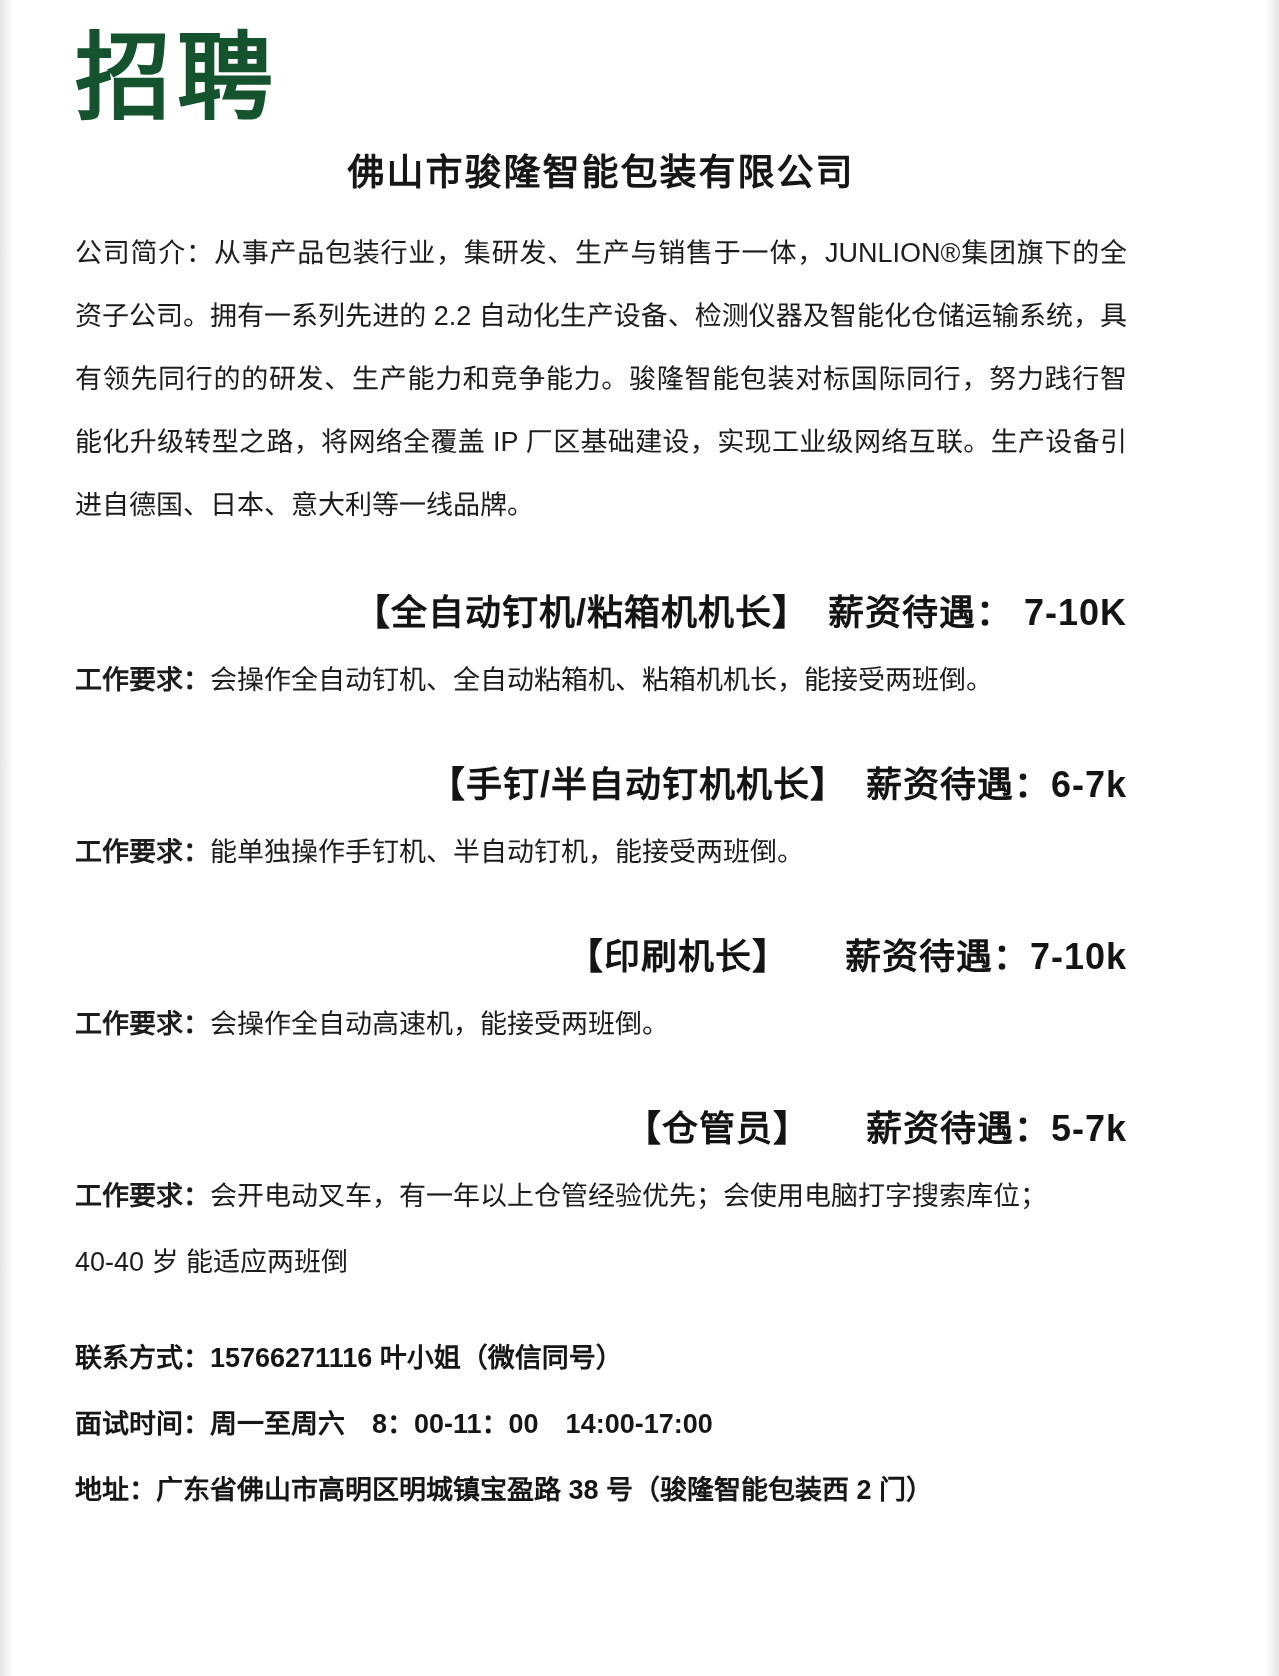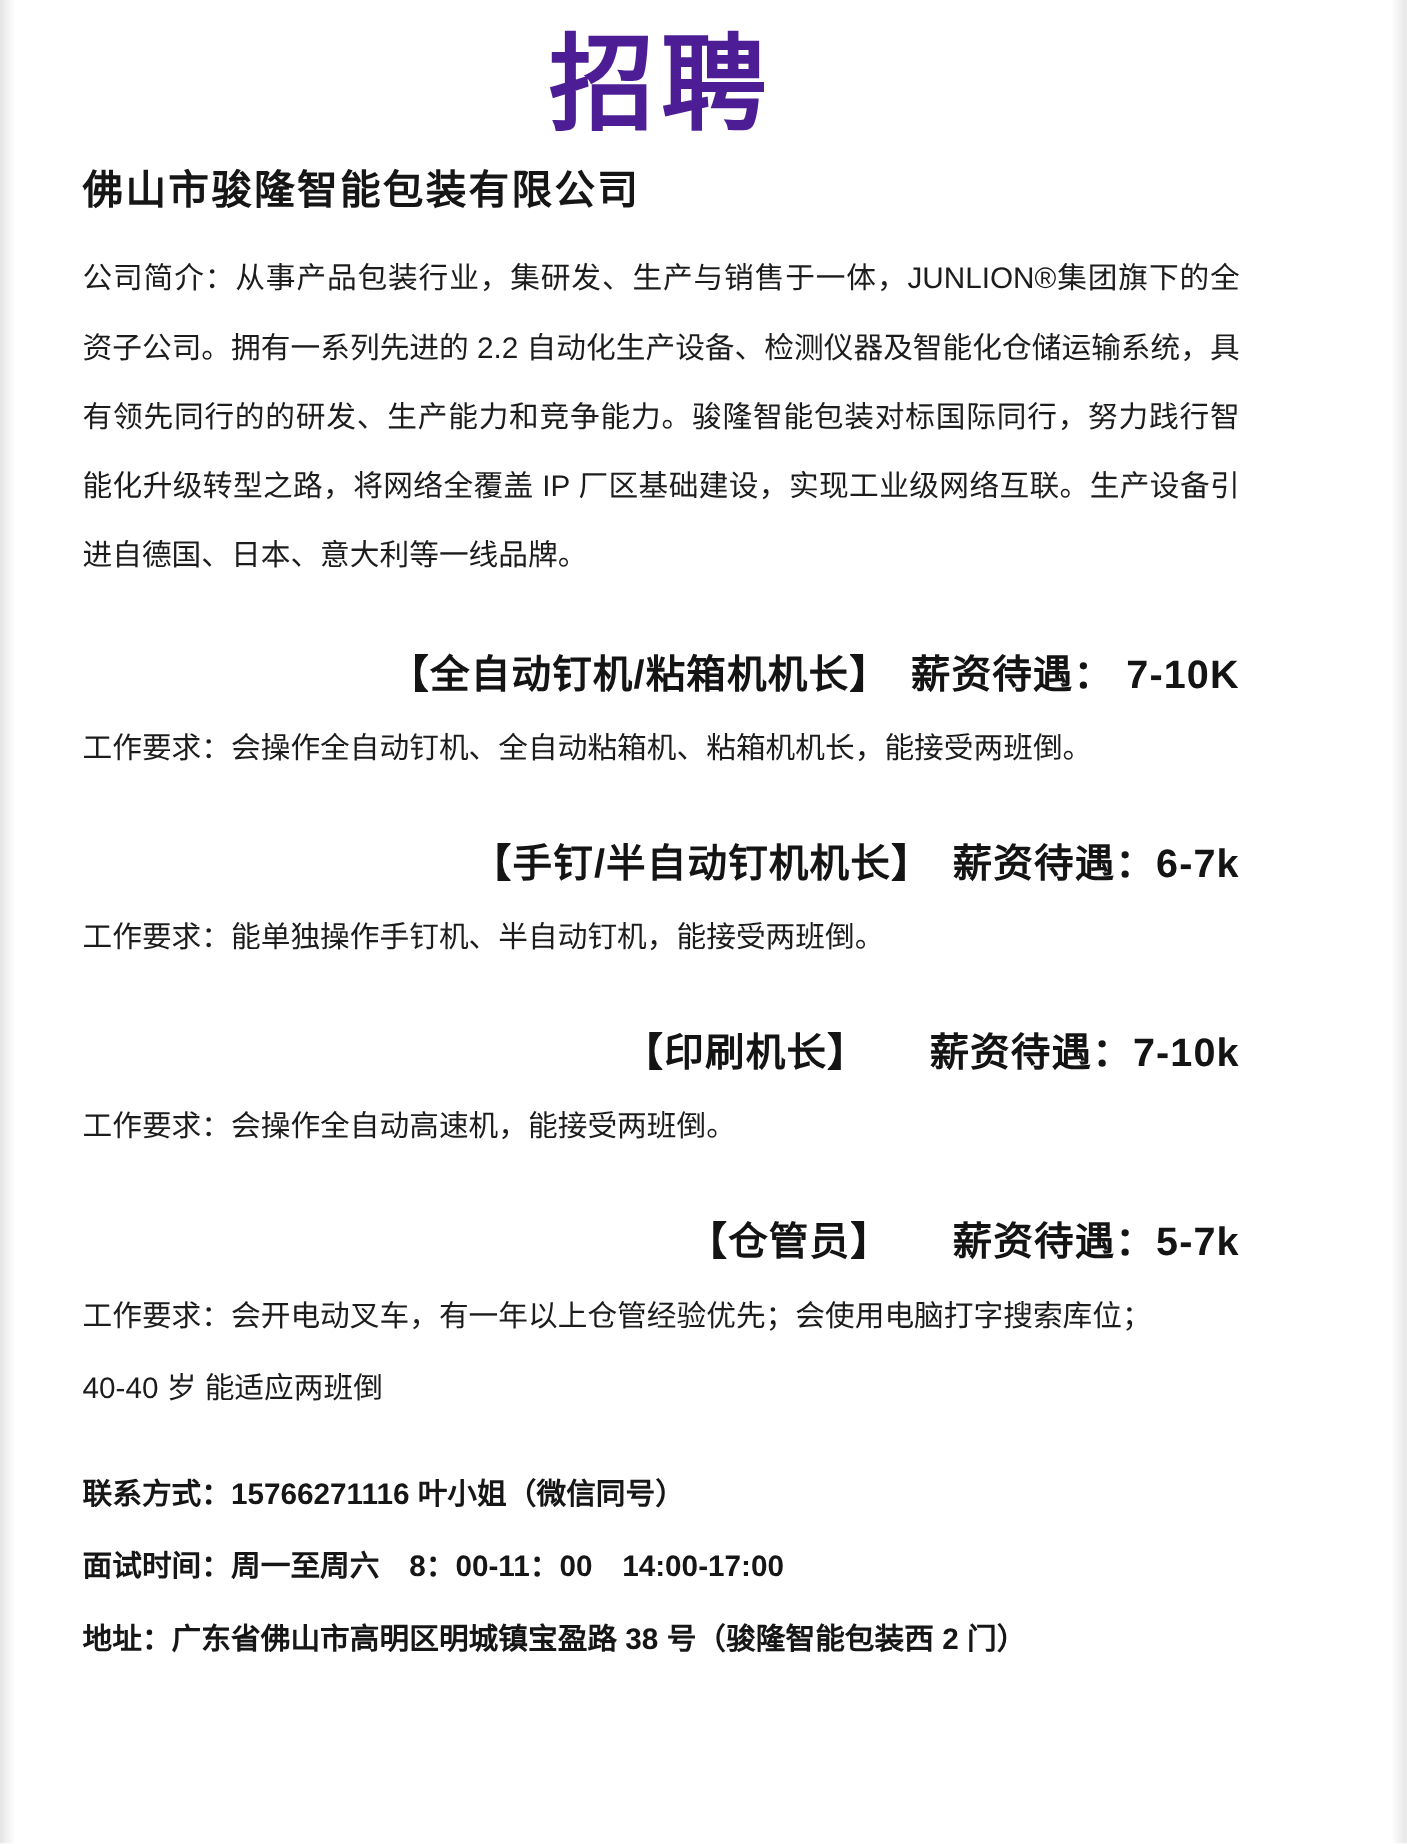--- a/index.html
+++ b/index.html
@@ -9,28 +9,28 @@
     height: 1676px;
     font-family: "Liberation Sans", "DejaVu Sans", sans-serif;
     color: #181818;
     overflow: hidden;
     position: relative;
   }
   .page {
     padding: 26px 152px 40px 75px; 
   }
   .doc-title {
-    text-align: center;
     font-size: 96px;
     font-weight: 900;
     letter-spacing: 6px;
     line-height: 1.08;
-    color: #4c1d95;
+    color: #14532d;
   }
   .company-name {
+    text-align: center;
     font-size: 37px;
     font-weight: 800;
     margin-top: 12px;
     letter-spacing: 2px;
     color: #161616;
   }
   .intro {
     margin-top: 26px;
     font-size: 27px;
     line-height: 63px;
@@ -46,21 +46,21 @@
     white-space: nowrap;
     text-align: right;
   }
   .job-title.first { margin-top: 46px; }
   .req {
     margin-top: 28px;
     font-size: 27px;
     line-height: 34px;
     color: #1c1c1c;
   }
-  .req .lbl { font-weight: 400; text-align: center; }
+  .req .lbl { font-weight: 700; text-align: center; }
   .req2 { margin-top: 32px; }
   .contact-block { margin-top: 46px; }
   .contact-line {
     font-size: 27px;
     font-weight: 800;
     line-height: 66px;
     text-align: justify;
     color: #161616;
   }
   

